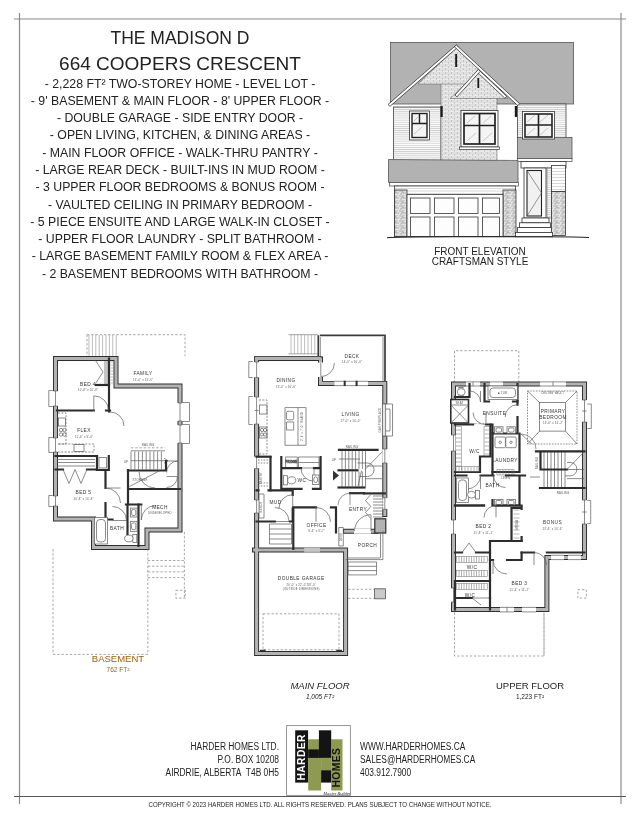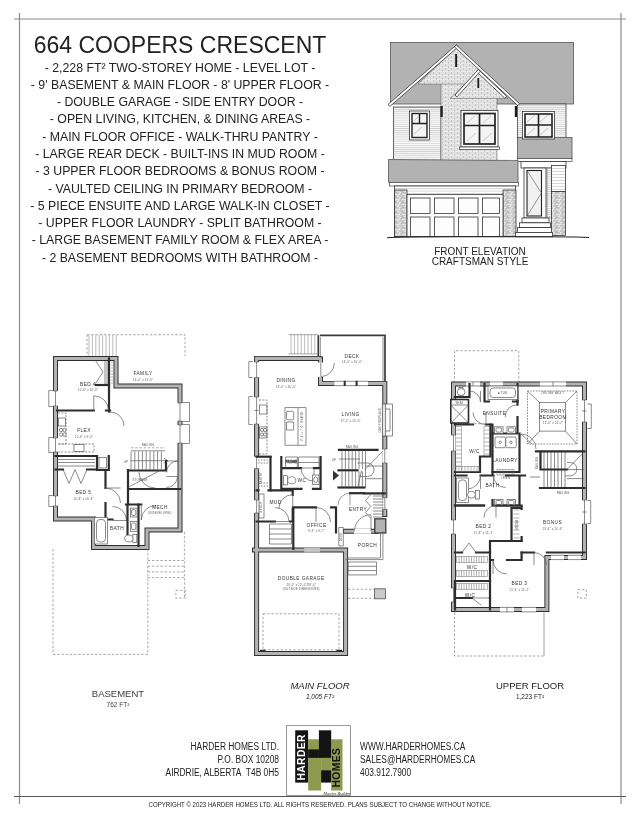--- a/index.html
+++ b/index.html
@@ -17,22 +17,23 @@
   <g stroke="#8a8a8a" stroke-width="1.2" fill="none">
     <line x1="19.5" y1="13" x2="19.5" y2="804"></line>
     <line x1="621" y1="13" x2="621" y2="804"></line>
     <line x1="14" y1="19" x2="626" y2="19"></line>
     <line x1="14" y1="796.5" x2="626" y2="796.5" stroke="#555"></line>
   </g>
 </svg>
 
 <div class="abs ctr" style="left:30px;top:28px;width:300px;">
 
-
-  <div style="font-size:23px;color:#222;margin-top:3.5px;">664 COOPERS CRESCENT</div>
+  <div style="font-size:17.5px;color:#222;">THE MADISON D</div>
+
+  <div style="font-size:19px;color:#222;margin-top:3.5px;">664 COOPERS CRESCENT</div>
 
   <div style="font-size:12.3px;line-height:17.3px;margin-top:1px;color:#222;white-space:nowrap;">
     - 2,228 FT² TWO-STOREY HOME - LEVEL LOT -<br>
     - 9' BASEMENT &amp; MAIN FLOOR - 8' UPPER FLOOR -<br>
     - DOUBLE GARAGE - SIDE ENTRY DOOR -<br>
     - OPEN LIVING, KITCHEN, &amp; DINING AREAS -<br>
     - MAIN FLOOR OFFICE - WALK-THRU PANTRY -<br>
     - LARGE REAR DECK - BUILT-INS IN MUD ROOM -<br>
     - 3 UPPER FLOOR BEDROOMS &amp; BONUS ROOM -<br>
     - VAULTED CEILING IN PRIMARY BEDROOM -<br>
@@ -327,21 +328,21 @@
         <path d="M53,549 V654.4 M53,654.4 H147.8 M147.8,549 V654.4"></path>
       </g>
 
   <g class="dsh">
         <path d="M147.8,560.5 H184.4 M147.8,566.2 H184.4 M147.8,571.9 H184.4 M147.8,577.6 H184.4 M184.4,531.9 V598"></path>
       </g>
 
   <rect x="175.9" y="590.3" width="9.4" height="7.8" class="dsh"></rect>
 </svg>
 
-<div class="abs ctr" style="left:68px;top:688px;width:100px;color:#404040;">
+<div class="abs ctr" style="left:68px;top:653px;width:100px;color:#a16207;">
   <div style="font-size:9.5px;">BASEMENT</div>
   <div style="font-size:6.5px;margin-top:2px;">762 FT²</div>
 </div>
 
 <svg class="abs" style="left:240px;top:333px" width="170" height="330" viewBox="240 333 170 330">
   <style>
     .wD2{stroke:#2d2d2d;stroke-width:5;fill:none;stroke-linecap:square}
     .wG2{stroke:#b3b3b3;stroke-width:3.1;fill:none;stroke-linecap:square}
     .iw2{stroke:#2d2d2d;stroke-width:2.2;fill:none;stroke-linecap:square}
     .tn2{stroke:#5a5a5a;stroke-width:0.7;fill:none}

